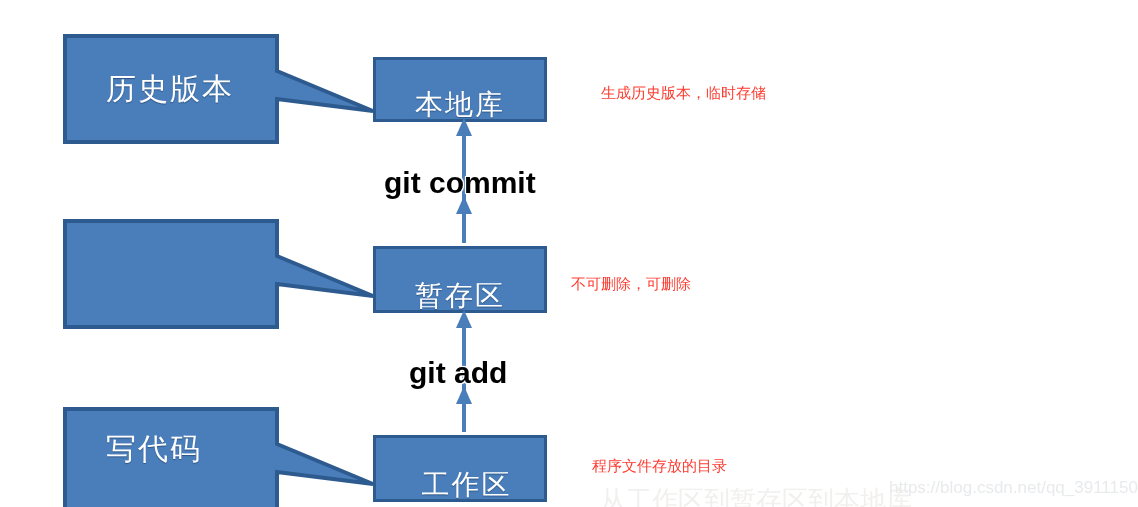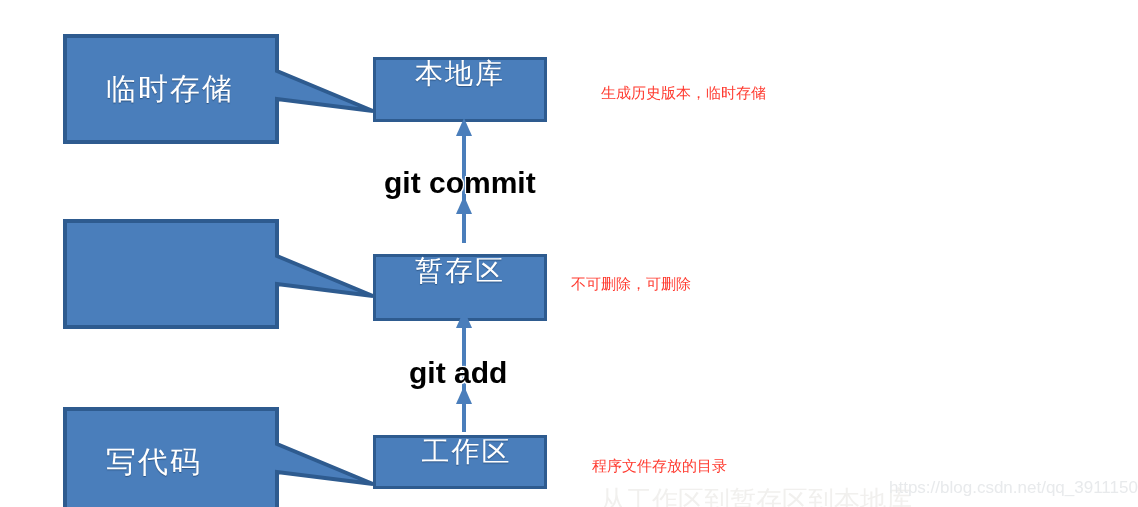--- a/index.html
+++ b/index.html
@@ -35,21 +35,21 @@
     pointer-events: none;
   }
 
   
   .pbox {
     position: absolute;
     background: #4a7ebb;
     border: 3px solid #2e5b8f;
     box-sizing: border-box;
     display: flex;
-    align-items: flex-start;
+    align-items: flex-end;
     justify-content: center;
   }
   .pbox-label {
     color: #ffffff;
     font-family: "DejaVu Serif", "Liberation Serif", serif;
     font-size: 28px;
     line-height: 1;
     letter-spacing: 2px;
     white-space: nowrap;
     text-shadow: 0 1px 1px rgba(20,50,85,0.5);
@@ -112,53 +112,53 @@
   }
 </style>
 </head>
 <body>
 
 <div id="canvas">
 
   <svg class="callout" style="left:62px; top:33px; width:320px; height:112px;" viewBox="0 0 320 112">
     <path d="M3,3 L215,3 L215,38 L311,78 L215,66 L215,109 L3,109 Z" fill="#4a7ebb" stroke="#2e5b8f" stroke-width="4" stroke-linejoin="miter"></path>
   </svg>
-  <div class="callout-label" style="left:106px; top:74px;">临时存储</div>
+  <div class="callout-label" style="left:106px; top:74px;">历史版本</div>
 
   <svg class="callout" style="left:62px; top:218px; width:320px; height:112px;" viewBox="0 0 320 112">
     <path d="M3,3 L215,3 L215,38 L311,78 L215,66 L215,109 L3,109 Z" fill="#4a7ebb" stroke="#2e5b8f" stroke-width="4" stroke-linejoin="miter"></path>
   </svg>
 
   <svg class="callout" style="left:62px; top:406px; width:320px; height:112px;" viewBox="0 0 320 112">
     <path d="M3,3 L215,3 L215,38 L311,78 L215,66 L215,109 L3,109 Z" fill="#4a7ebb" stroke="#2e5b8f" stroke-width="4" stroke-linejoin="miter"></path>
   </svg>
-  <div class="callout-label" style="left:106px; top:447px;">写代码</div>
+  <div class="callout-label" style="left:106px; top:434px;">写代码</div>
 
   <svg id="arrows" viewBox="0 0 1138 507">
 
     <line x1="464" y1="243" x2="464" y2="130" stroke="#4a7ebb" stroke-width="4"></line>
     <polygon points="464,118 456,136 472,136" fill="#4a7ebb"></polygon>
     <polygon points="464,196 456,214 472,214" fill="#4a7ebb"></polygon>
 
     <line x1="464" y1="432" x2="464" y2="322" stroke="#4a7ebb" stroke-width="4"></line>
     <polygon points="464,310 456,328 472,328" fill="#4a7ebb"></polygon>
     <polygon points="464,386 456,404 472,404" fill="#4a7ebb"></polygon>
   </svg>
 
   <div class="pbox" style="left:373px; top:57px; width:174px; height:65px;">
     <span class="pbox-label">本地库</span>
   </div>
   <div class="note" style="left:601px; top:86px;">生成历史版本，临时存储</div>
 
-  <div class="pbox" style="left:373px; top:254px; width:174px; height:67px;">
+  <div class="pbox" style="left:373px; top:246px; width:174px; height:67px;">
     <span class="pbox-label">暂存区</span>
   </div>
   <div class="note" style="left:571px; top:277px;">不可删除，可删除</div>
 
-  <div class="pbox" style="left:373px; top:435px; width:174px; height:54px;padding-left:13px;">
+  <div class="pbox" style="left:373px; top:435px; width:174px; height:67px;padding-left:13px;">
     <span class="pbox-label">工作区</span>
   </div>
   <div class="note" style="left:592px; top:459px;">程序文件存放的目录</div>
 
   <div class="cmd" style="left:409px; top:358px;">git add</div>
   <div class="cmd" style="left:384px; top:168px;">git commit</div>
 
   <div class="watermark-faint" style="left:600px; top:487px;">从工作区到暂存区到本地库</div>
   <div class="watermark" style="left:889px; top:479px;">https://blog.csdn.net/qq_39111504</div>
 

